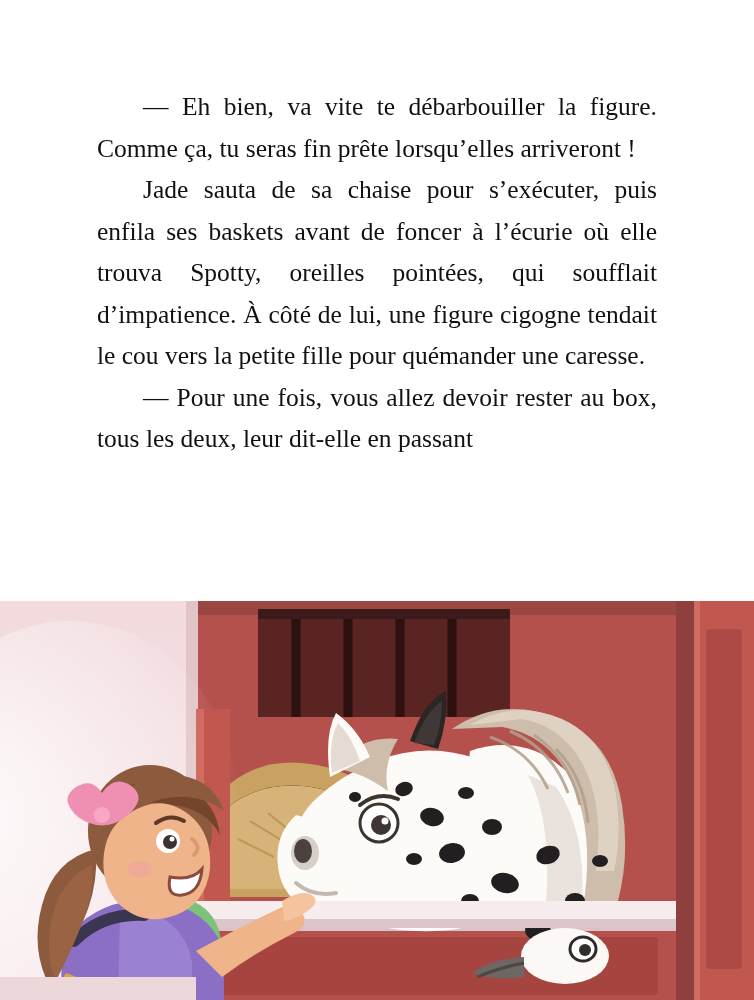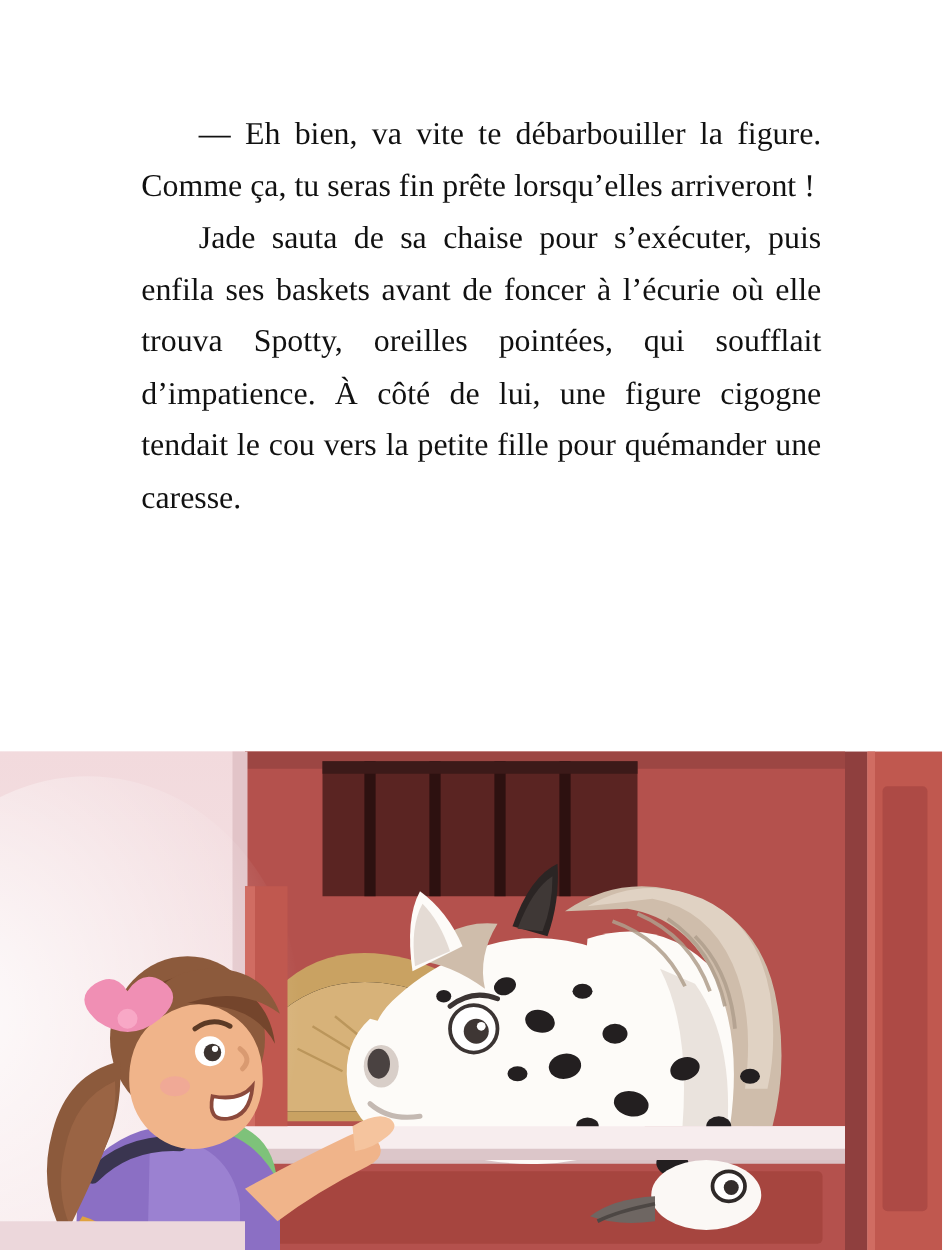--- a/index.html
+++ b/index.html
@@ -21,21 +21,21 @@
     background: #ffffff;
     overflow: hidden;
   }
   .text-block {
     position: absolute;
     left: 97px;
     top: 86px;
     width: 560px;
   }
   .para {
-    margin: 0 0 0 16px;
+    margin: 0 0 0 0;
     font-size: 25.5px;
     line-height: 41.5px;
     text-align: justify;
     text-justify: inter-word;
     hyphens: manual;
   }
   .para .indent {
     display: inline-block;
     width: 46px;
   }
@@ -55,20 +55,21 @@
   }
 </style>
 </head>
 <body>
 
 <div class="page">
 
   <div class="text-block">
     <p class="para"><span class="indent"></span><span>— Eh bien, va vite te débarbouiller la figure. Comme ça, tu seras fin prête lorsqu’elles arriveront !</span></p>
     <p class="para"><span class="indent"></span><span>Jade sauta de sa chaise pour s’exécuter, puis enfila ses baskets avant de foncer à l’écurie où elle trouva Spotty, oreilles pointées, qui soufflait d’impatience. À côté de lui, une figure cigogne tendait le cou vers la petite fille pour quémander une caresse.</span></p>
+    <p class="para"><span class="indent"></span><span>— Pour une fois, vous allez devoir rester au box, tous les deux, leur dit-elle en passant</span></p>
   </div>
 
   <div class="illustration">
     <svg class="illu-svg" viewBox="0 0 754 399" xmlns="http://www.w3.org/2000/svg">
       <defs>
         <linearGradient id="wallGrad" x1="0" y1="0" x2="0" y2="1">
           <stop offset="0%" stop-color="#f2dadd"></stop>
           <stop offset="100%" stop-color="#f7e8ea"></stop>
         </linearGradient>
         <radialGradient id="glow" cx="0.2" cy="0.5" r="0.8">

